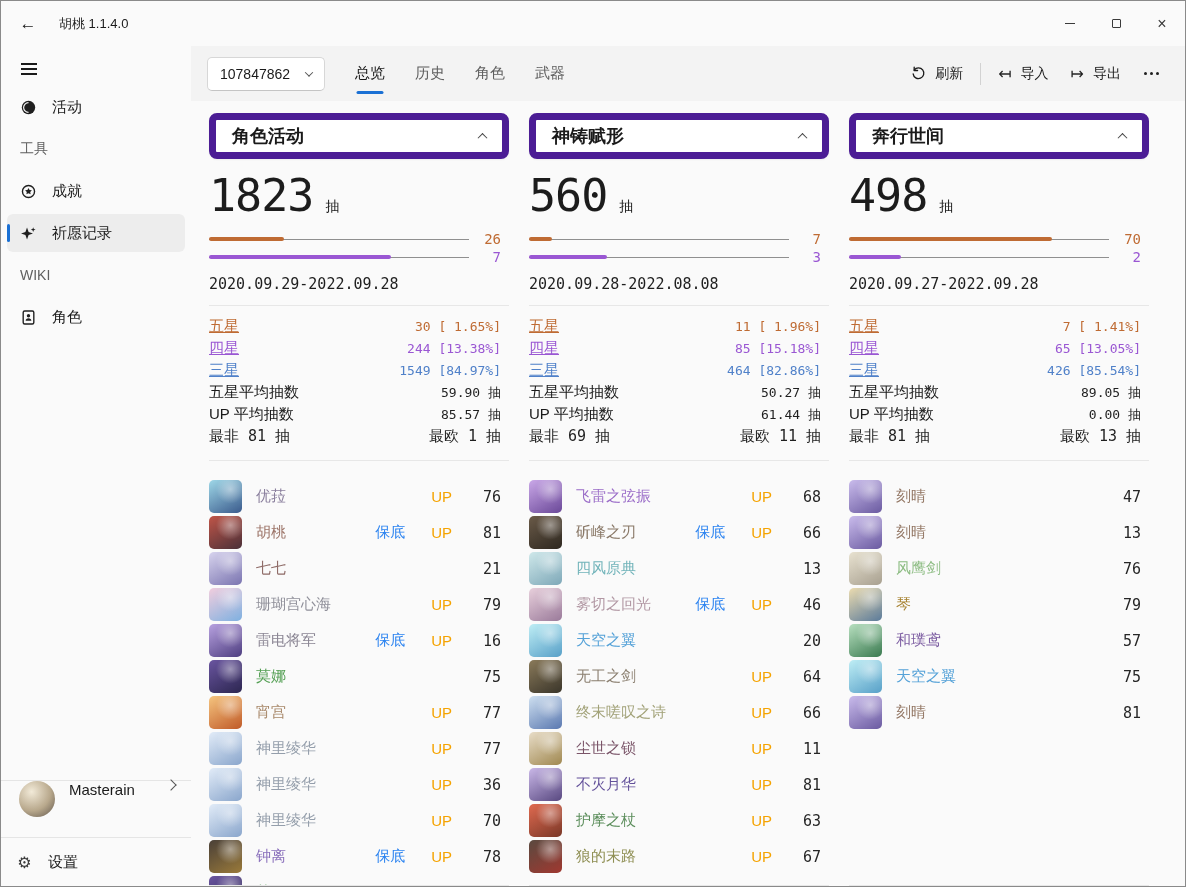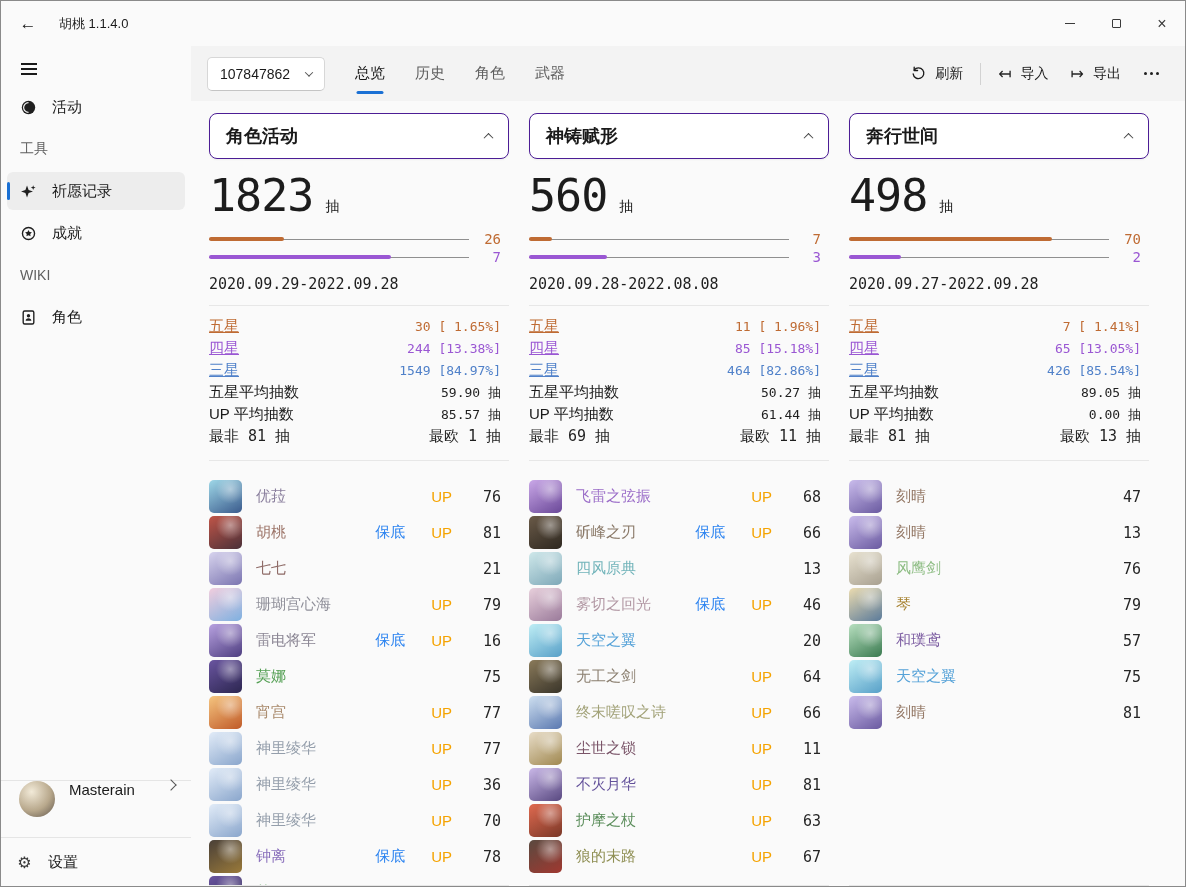--- a/index.html
+++ b/index.html
@@ -47,21 +47,21 @@
   .tb-actions { margin-left:auto; display:flex; align-items:center; }
   .tb-btn { display:flex; align-items:center; gap:9px; font-size:14px; padding:7px 11px; border-radius:5px; color:#1a1a1a; }
   .tb-sep { width:1px; height:22px; background:#d2d2d2; margin:0 6px; }
   .arrow-glyph { font-size:16px; line-height:1; color:#1f1f1f; }
   .more-dots { display:flex; gap:3px; padding:8px 12px; }
   .more-dots i { width:3px; height:3px; border-radius:50%; background:#1f1f1f; }
 
   
   .content { flex:1; min-height:0; background:#fafafa; padding:12px 0 0 18px; display:flex; gap:20px; overflow:hidden; }
   .banner-col { width:300px; flex:none; display:flex; flex-direction:column; }
-  .hdr-card { height:46px; flex:none; background:#fff; border:1px solid #4c1d95; border-radius:8px; box-shadow:0 1px 2px rgba(0,0,0,.05); display:flex; align-items:center; justify-content:space-between; padding:0 16px; }
+  .hdr-card { height:46px; flex:none; background:#fff; border:7px solid #4c1d95; border-radius:8px; box-shadow:0 1px 2px rgba(0,0,0,.05); display:flex; align-items:center; justify-content:space-between; padding:0 16px; }
   .hdr-title { font-size:18px; font-weight:600; }
   .chev { display:inline-block; width:7px; height:7px; border-right:1.4px solid #454545; border-bottom:1.4px solid #454545; }
   .chev.up { transform:rotate(-135deg) translate(-1px,-1px); }
   .chev.down { width:6px; height:6px; transform:rotate(45deg) translate(-1px,-1px); border-color:#555; }
   .chev.right { width:8px; height:8px; transform:rotate(-45deg); border-color:#555; }
 
   .big-row { display:flex; align-items:baseline; gap:12px; margin-top:10px; }
   .big-num { font-family:"DejaVu Sans Mono",monospace; font-size:45px; font-weight:400; letter-spacing:-1px; color:#1c1c1c; }
   .big-unit { font-size:14px; color:#1c1c1c; }
   .pity-row { display:flex; align-items:center; gap:10px; height:14px; margin-top:10px; padding-right:8px; }
@@ -126,38 +126,38 @@
           <svg width="17" height="17" viewBox="0 0 16 16">
               <circle cx="8" cy="8" r="6.3" fill="#1f1f1f"></circle>
               <path d="M8 3.4 A4.6 4.6 0 0 0 8 12.6" fill="none" stroke="#fafafa" stroke-width="1.1"></path>
             </svg>
         </span>
         <span>活动</span>
       </div>
 
       <div class="side-header">工具</div>
 
+      <div class="side-item">
+        <span class="side-icon">
+          <svg width="17" height="17" viewBox="0 0 16 16">
+              <circle cx="8" cy="8" r="5.7" fill="none" stroke="#1f1f1f" stroke-width="1.3"></circle>
+              <path d="M8 4.6 l1 2 2.2.3 -1.6 1.5 .4 2.2 L8 9.6 l-2 1 .4 -2.2 L4.8 6.9 l2.2 -.3 z" fill="#1f1f1f"></path>
+            </svg>
+        </span>
+        <span>成就</span>
+      </div>
+
       <div class="side-item selected">
         <span class="side-icon">
           <svg width="17" height="17" viewBox="0 0 16 16">
               <path d="M6.6 2.4 L8.1 6.5 L12.2 8 L8.1 9.5 L6.6 13.6 L5.1 9.5 L1 8 L5.1 6.5 Z" fill="#1f1f1f"></path>
               <path d="M12.4 2 l.6 1.7 1.7.6 -1.7.6 -.6 1.7 -.6 -1.7 -1.7 -.6 1.7 -.6 Z" fill="#1f1f1f"></path>
             </svg>
         </span>
         <span>祈愿记录</span>
-      </div>
-
-      <div class="side-item">
-        <span class="side-icon">
-          <svg width="17" height="17" viewBox="0 0 16 16">
-              <circle cx="8" cy="8" r="5.7" fill="none" stroke="#1f1f1f" stroke-width="1.3"></circle>
-              <path d="M8 4.6 l1 2 2.2.3 -1.6 1.5 .4 2.2 L8 9.6 l-2 1 .4 -2.2 L4.8 6.9 l2.2 -.3 z" fill="#1f1f1f"></path>
-            </svg>
-        </span>
-        <span>成就</span>
       </div>
 
       <div class="side-header">WIKI</div>
 
       <div class="side-item">
         <span class="side-icon">
           <svg width="17" height="17" viewBox="0 0 16 16">
               <rect x="3" y="1.9" width="10" height="12.2" rx="1.4" fill="none" stroke="#1f1f1f" stroke-width="1.3"></rect>
               <circle cx="8" cy="6.3" r="1.6" fill="#1f1f1f"></circle>
               <path d="M5.3 11 c0-1.5 1.2-2.3 2.7-2.3 s2.7.8 2.7 2.3 z" fill="#1f1f1f"></path>

